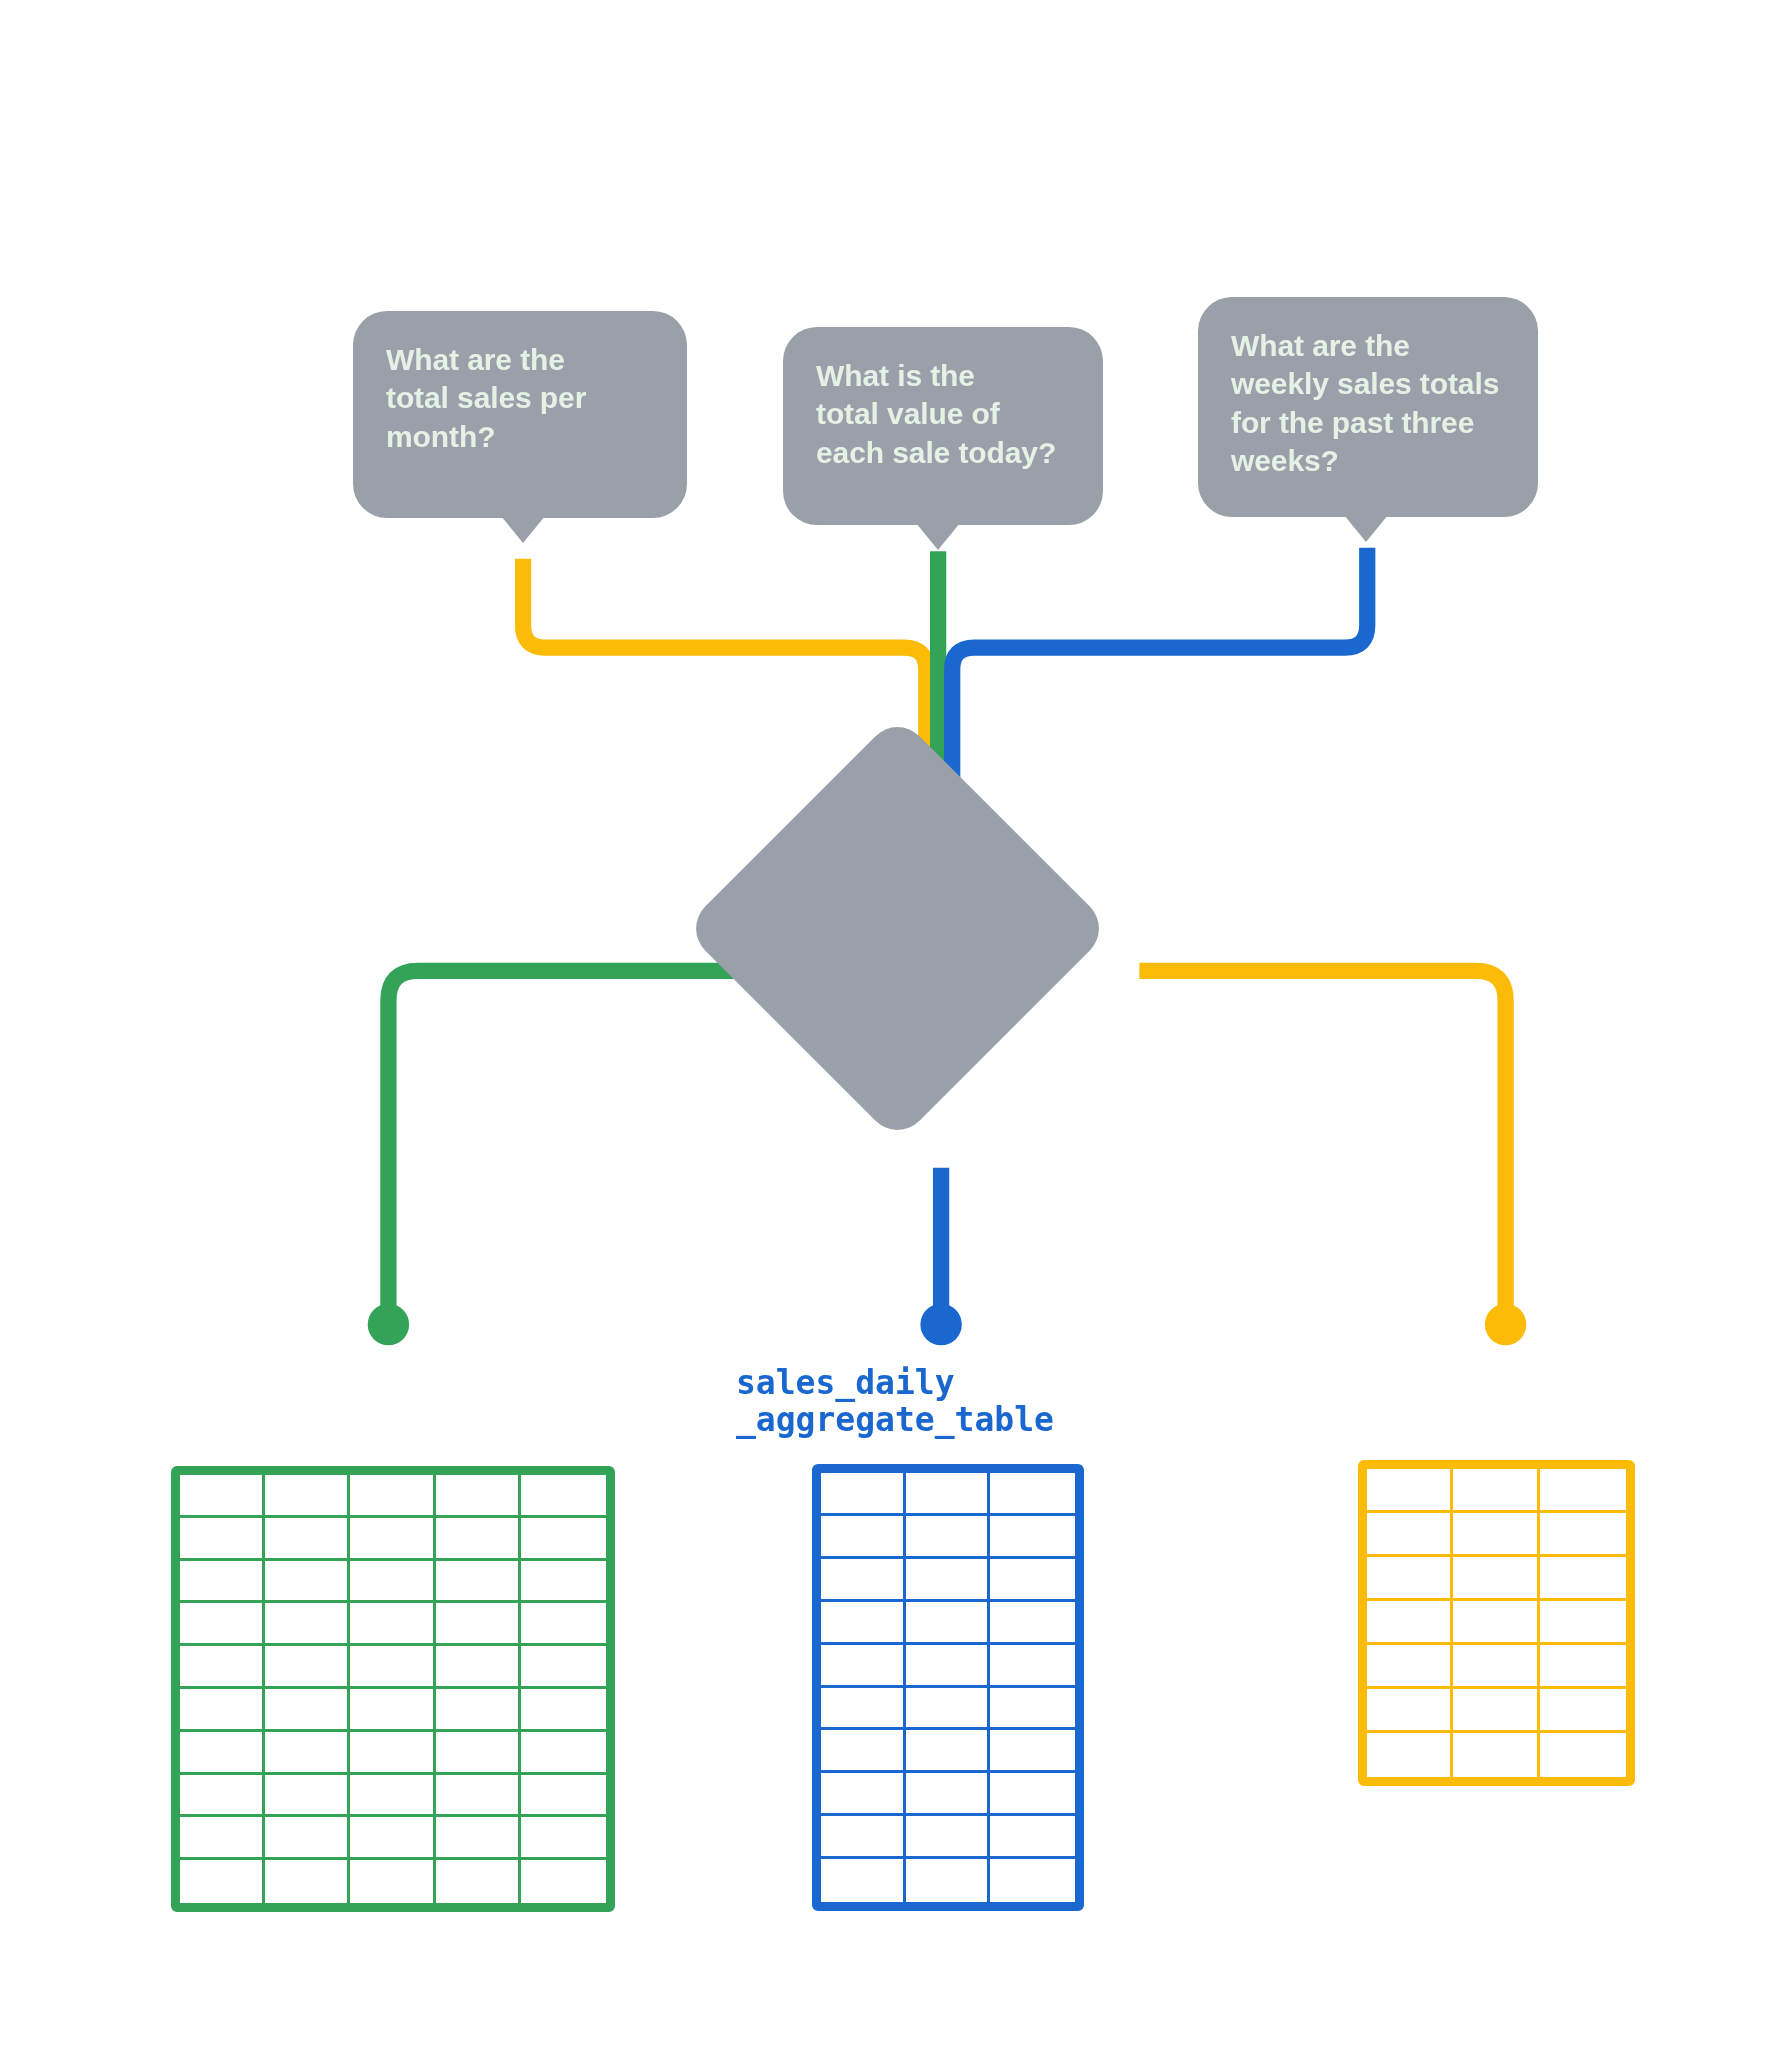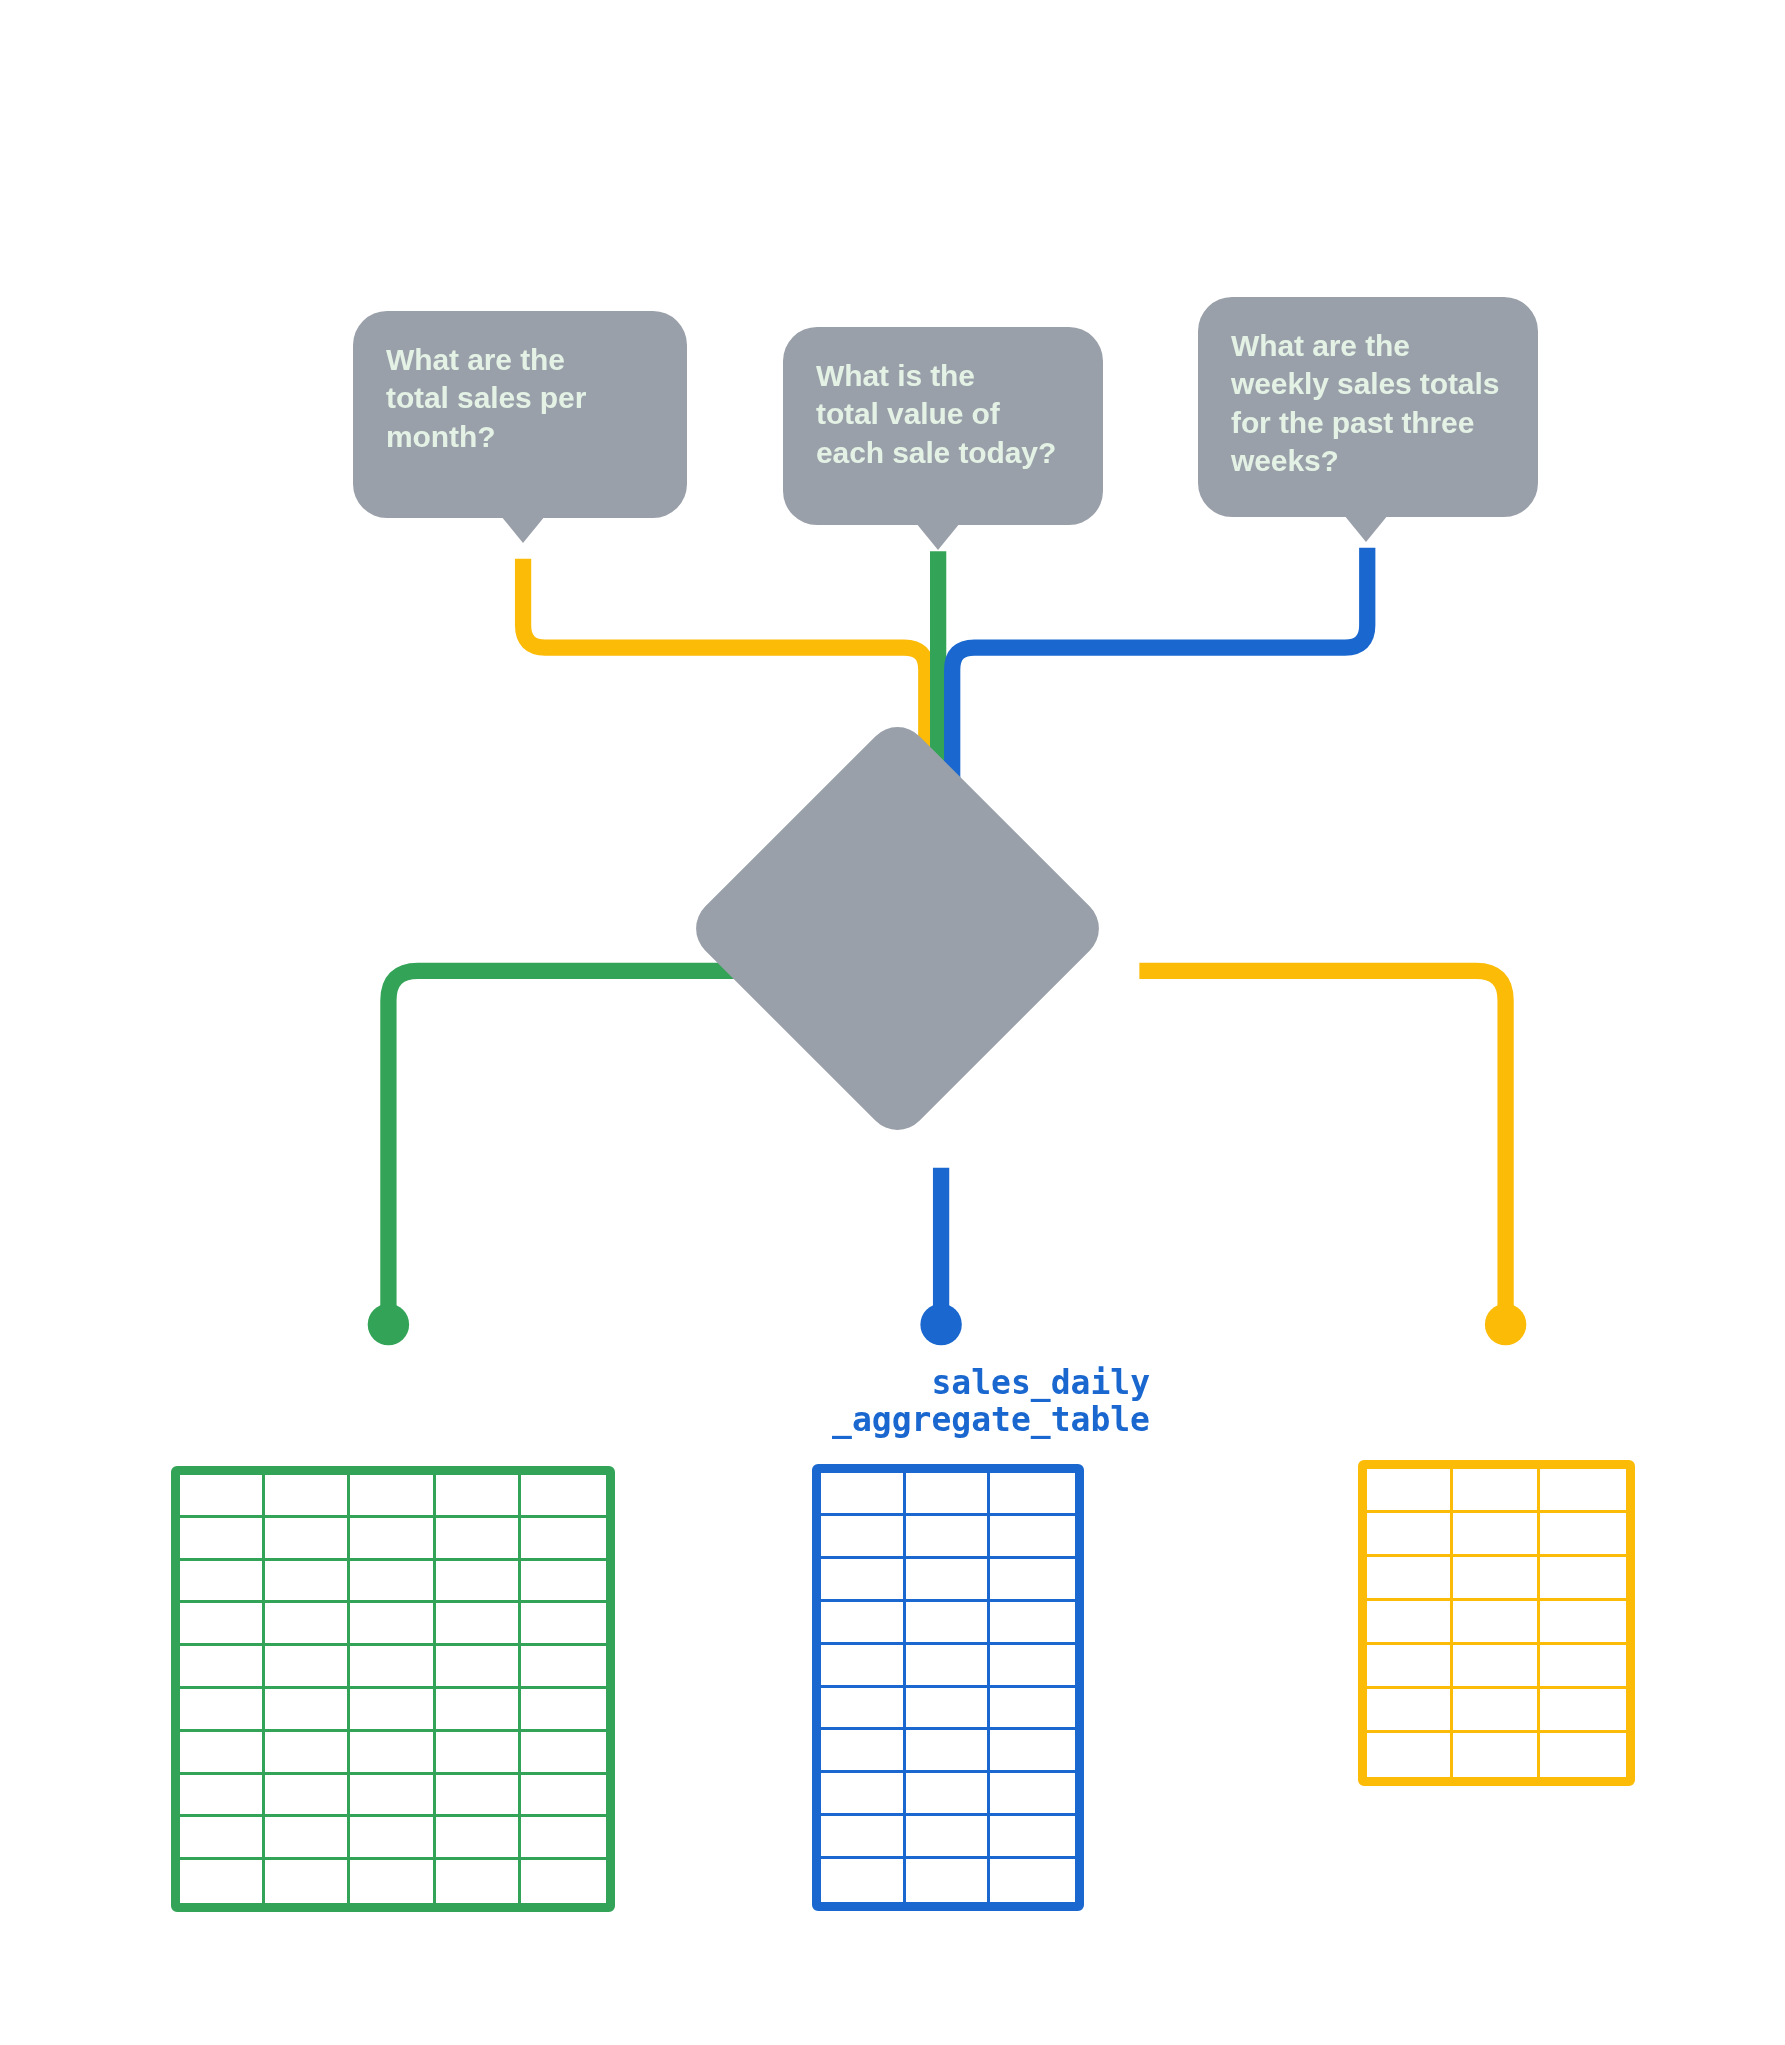--- a/index.html
+++ b/index.html
@@ -80,21 +80,21 @@
     color: #f2f8f4;
     font-weight: bold;
     font-size: 43px;
     line-height: 1.18;
     white-space: pre-line;
     pointer-events: none;
   }
   
   .table-caption {
     position: absolute;
-    text-align: right;
+    text-align: left;
     font-family: "DejaVu Sans Mono", "Liberation Mono", monospace;
     font-weight: bold;
     font-size: 33px;
     line-height: 1.12;
     white-space: pre-line;
   }
   
   .table-box {
     position: absolute;
     box-sizing: border-box;

